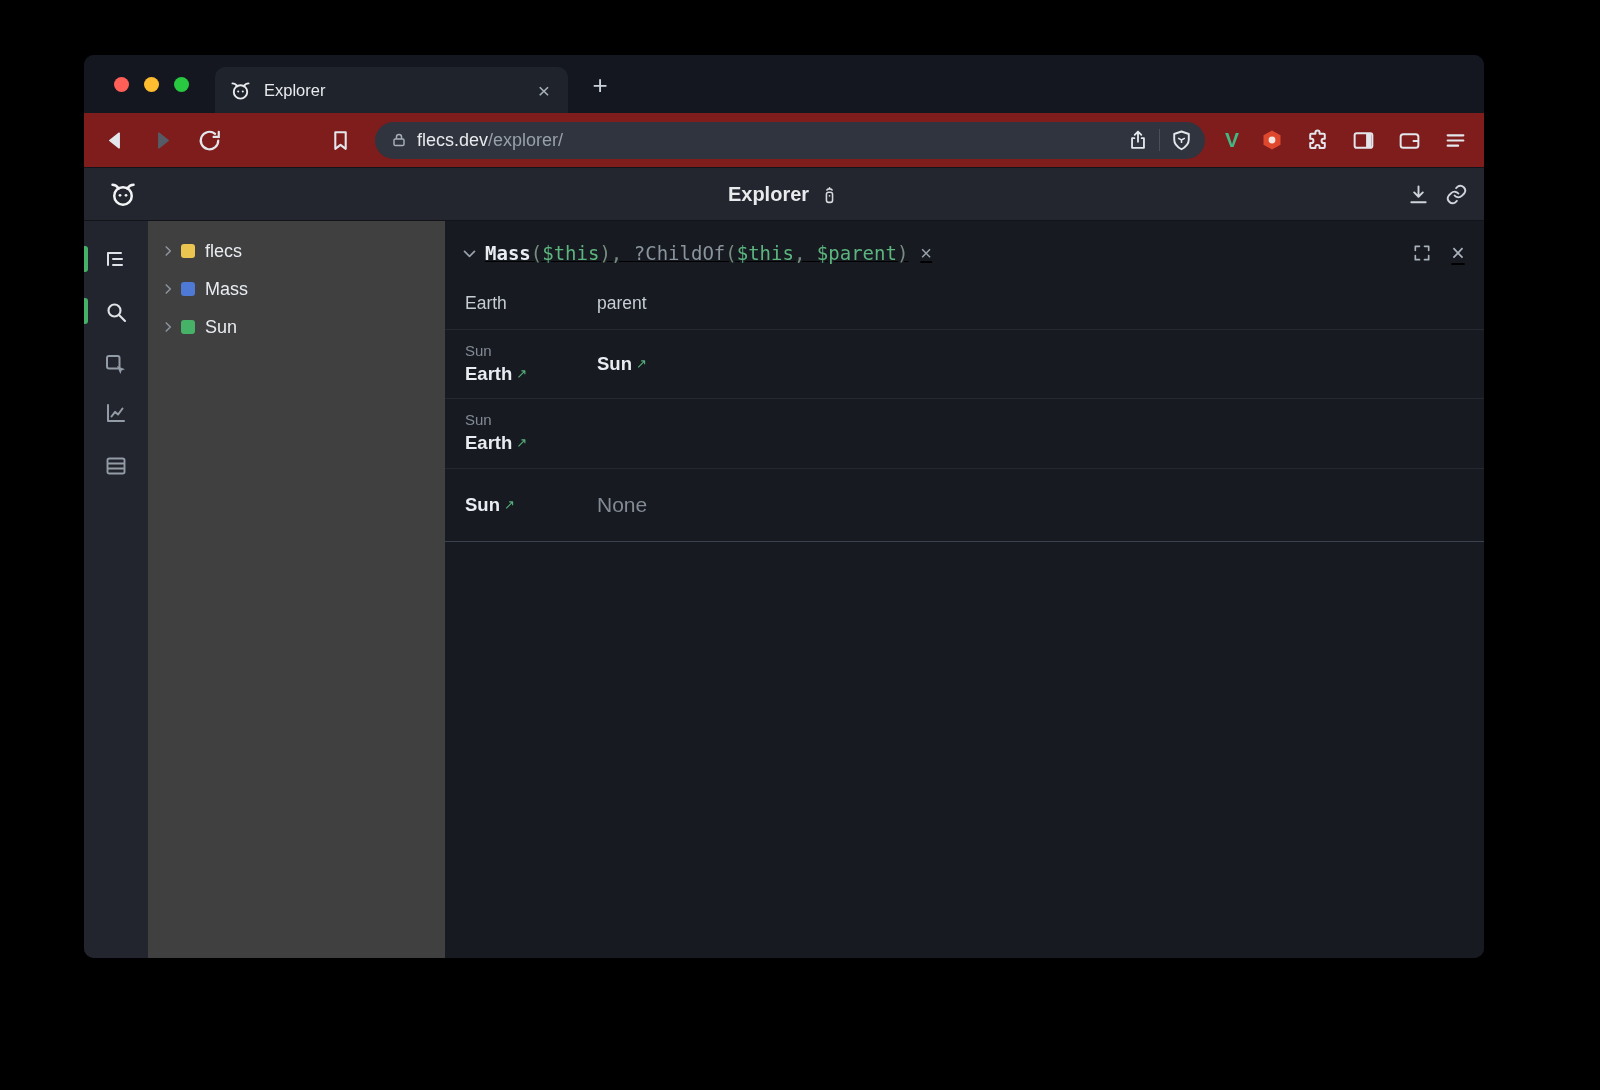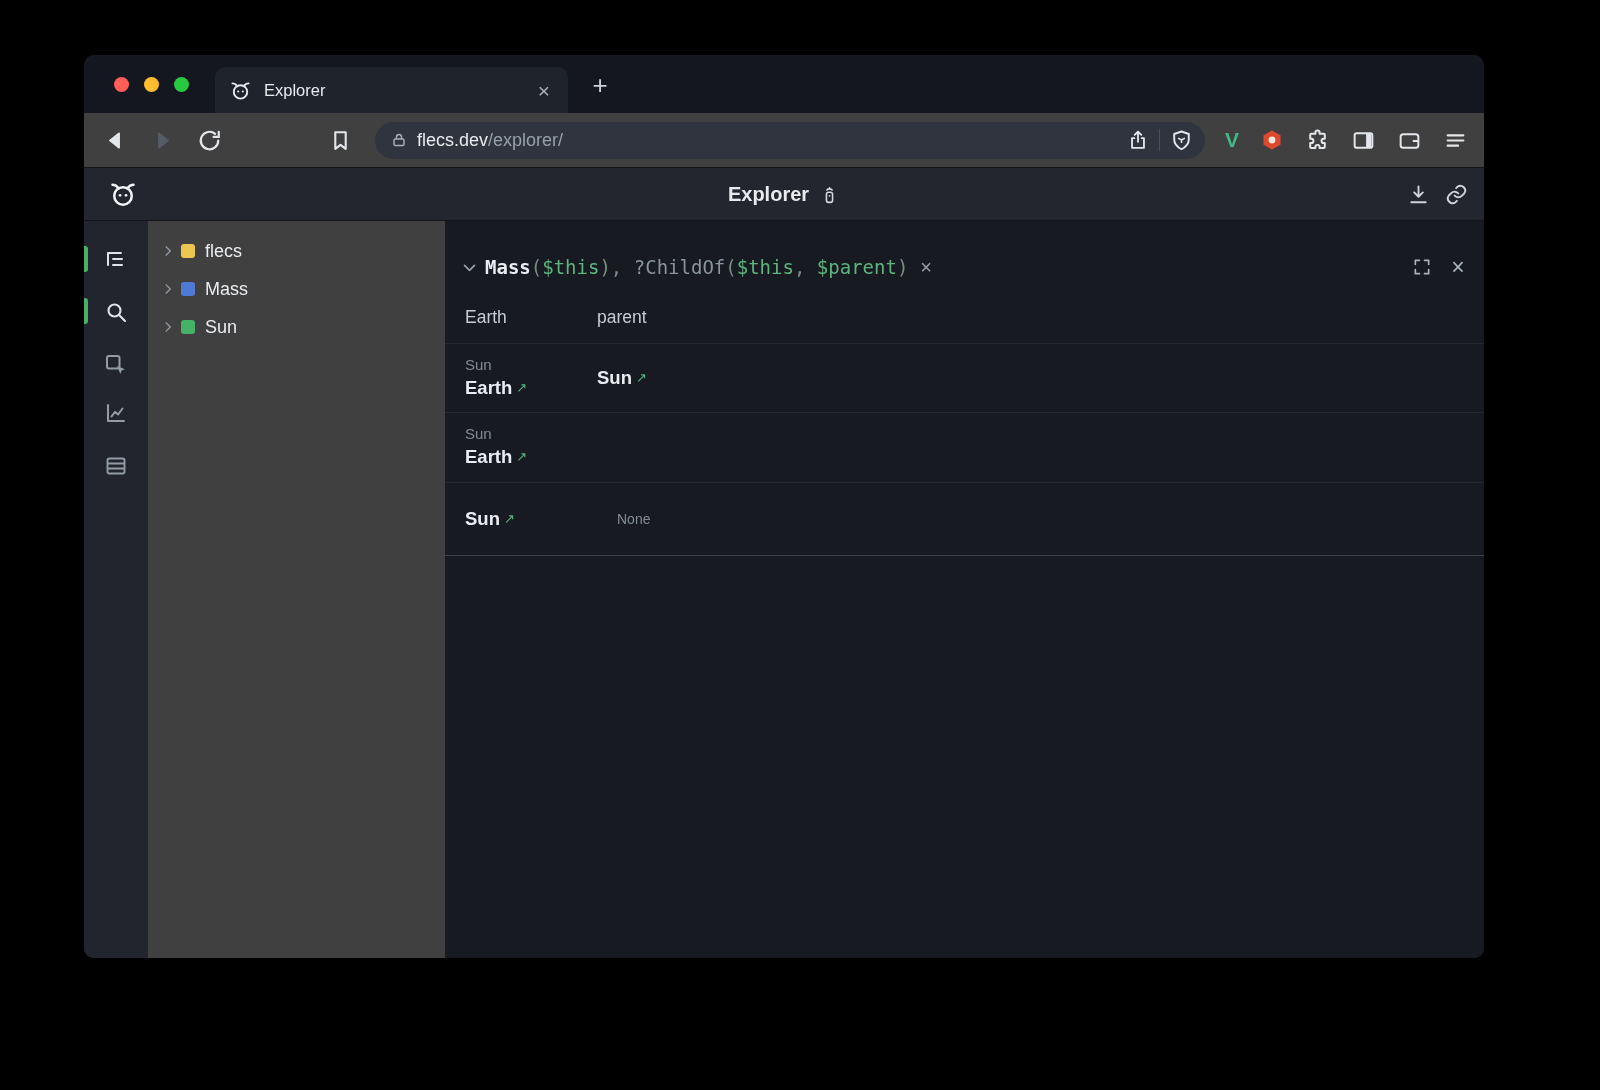--- a/index.html
+++ b/index.html
@@ -17,21 +17,21 @@
   .tab { position:absolute; left:131px; top:12px; width:353px; height:46px;
          background:#1f232b; border-radius:10px 10px 0 0;
          display:flex; align-items:center; padding:0 14px; }
   .favicon { width:23px; height:23px; color:#e8eaed; flex:none; }
   .tab-title { margin-left:12px; font-size:16.5px; color:#e8eaed; flex:1; }
   .tab-close { color:#aab2bc; font-size:21px; line-height:1; padding:0 4px; cursor:default; }
   .newtab { position:absolute; left:500px; top:14px; width:32px; height:32px;
             color:#c9d1d9; font-size:26px; font-weight:300; display:flex; align-items:center; justify-content:center; }
 
   
-  .toolbar { height:54px; background:#404040; display:flex; align-items:center;
+  .toolbar { height:54px; background:#7f1d1d; display:flex; align-items:center;
              padding:0 16px 0 19px; flex:none; }
   .nav-group { display:flex; align-items:center; gap:22px; }
   .tbtn { width:25px; height:25px; display:flex; align-items:center; justify-content:center; color:#e3e7ec; }
   .tbtn.disabled { color:#565c66; }
   .tbtn svg { width:100%; height:100%; }
   .bookmark { margin-left:106px; }
   .url-pill { margin-left:22px; flex:1; height:37px; background:#30343e; border-radius:19px;
               display:flex; align-items:center; padding:0 12px 0 16px; gap:10px; min-width:0; }
   .lock { width:16px; height:16px; color:#a7aeb8; flex:none; }
   .lock svg { width:100%; height:100%; }
@@ -69,21 +69,21 @@
   
   .tree { width:297px; background:#404040; padding-top:11px; flex:none; }
   .tree-item { height:38px; display:flex; align-items:center; padding-left:13px; }
   .chev { width:14px; height:14px; color:#8b949e; flex:none; }
   .chev svg { width:100%; height:100%; }
   .swatch { width:14px; height:14px; border-radius:3px; margin-left:6px; flex:none; }
   .tree-label { margin-left:10px; font-size:18px; color:#e9edf2; }
 
   
   .query { flex:1; background:#171a20; display:flex; flex-direction:column; min-width:0; }
-  .query-header { height:40px; margin-top:26px; display:flex; align-items:center; padding:0 16px; }
+  .query-header { height:40px; margin-top:12px; display:flex; align-items:center; padding:0 16px;text-decoration:underline; }
   .qchev { width:17px; height:17px; color:#98a1ab; flex:none; }
   .qchev svg { width:100%; height:100%; }
   .query-text { margin-left:7px; font-family:"DejaVu Sans Mono", monospace; font-size:19px; white-space:nowrap; }
   .q-id  { color:#e9edf2; font-weight:bold; }
   .q-p   { color:#778d7f; }
   .q-var { color:#5cb57f; }
   .q-opt { color:#8a949d; }
   .q-clear { margin-left:12px; color:#98a1ab; font-size:20px; line-height:1; }
   .qh-spacer { flex:1; }
   .qh-btn { width:20px; height:20px; color:#aab2bc; margin-left:16px; }
@@ -94,21 +94,21 @@
            color:#c6cdd5; font-size:17.5px; margin-top:4px; }
   .col-entity { width:132px; flex:none; }
   .col-parent { width:111px; flex:none; }
   .col-mass { flex:1; }
   .rows { border-bottom:1px solid #3c424d; }
   .trow { display:flex; padding-left:20px; border-top:1px solid #242831; align-items:stretch; }
   .r0 { height:69px; } .r1 { height:70px; } .r2 { height:73px; }
   .cell { display:flex; flex-direction:column; justify-content:center; }
   .epath { font-size:15px; color:#828b95; line-height:20px; white-space:nowrap; }
   .ename { font-size:18.5px; font-weight:600; color:#e9edf2; line-height:25px; white-space:nowrap; }
-  .none-val { font-size:14px; color:#828b95;margin-left:20px; }
+  .none-val { font-size:21px; color:#828b95; }
   .arrow { color:#55b17c; font-size:13px; margin-left:4px; position:relative; top:-2px; font-weight:400; }
   .mass { font-family:"DejaVu Sans Mono", monospace; font-size:20px; color:#5fbd8c; white-space:nowrap; }
 </style>
 </head>
 <body>
 
 <div class="window">
 
   <div class="tabstrip">
     <div class="traffic">

